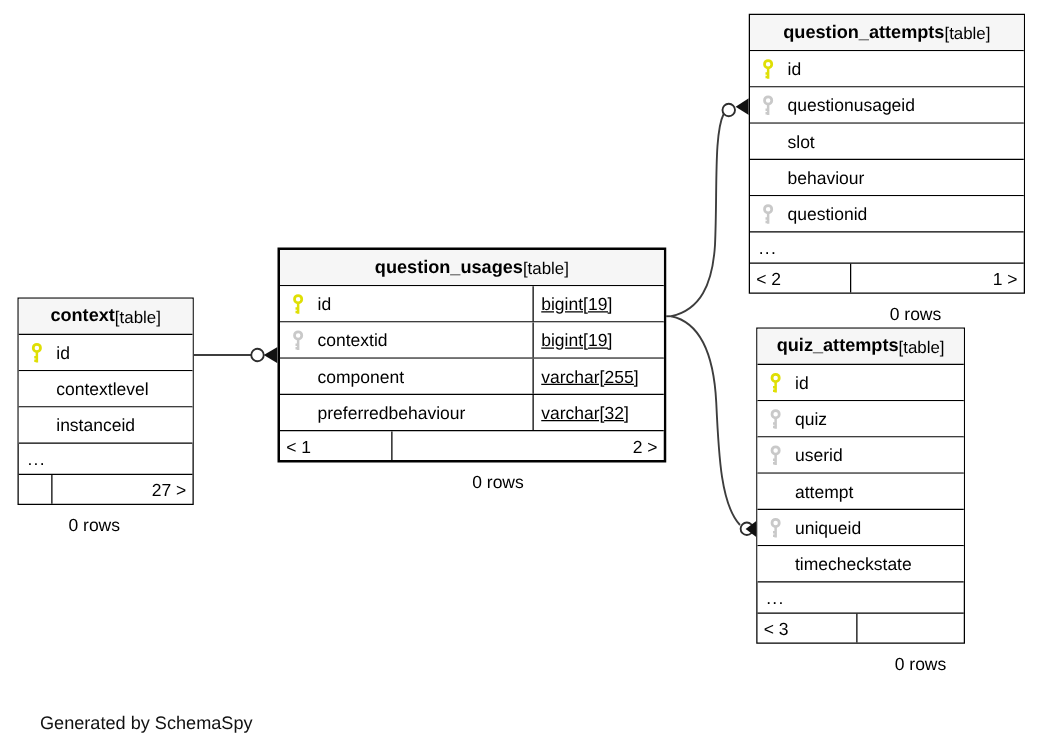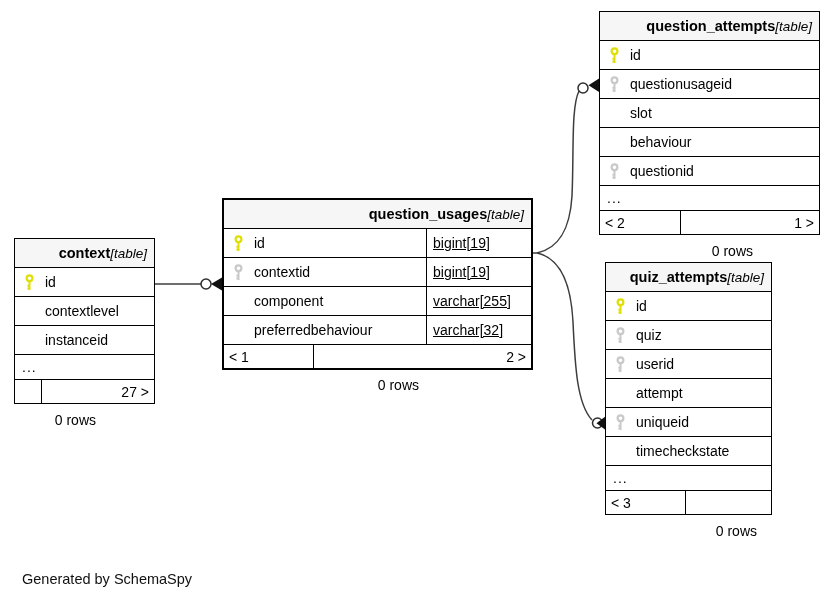--- a/index.html
+++ b/index.html
@@ -14,25 +14,25 @@
   .relations polygon { fill:#111; stroke:none; }
 
   .db-table {
     position:absolute; z-index:1; box-sizing:border-box;
     border:1px solid #000; background:#fff;
   }
   .db-table.emph { border-width:2px; }
 
   .t-header {
     box-sizing:border-box; height:29px; border-bottom:1px solid #000;
-    background:#f6f6f6; display:flex; justify-content:flex-end;
+    background:#f6f6f6; display:flex; justify-content:center;
     align-items:center; padding:0 7px; white-space:nowrap;
   }
   .t-name { font-weight:bold; font-size:14.5px; }
-  .t-tag  { font-size:13.5px;font-style:italic; }
+  .t-tag  { font-size:13.5px; }
 
   .t-row {
     box-sizing:border-box; height:29px; border-bottom:1px solid #000;
     display:flex; align-items:center; position:relative; background:#fff;
   }
   .key { position:absolute; left:9px; top:6px; width:11px; height:17px; line-height:0; }
   .key.primary { color:#dfdf05; }
   .key.foreign { color:#c9c9c9; }
   .cname { padding-left:30px; white-space:nowrap; }
   .ctype {
@@ -45,21 +45,21 @@
     box-sizing:border-box; height:25px; border-bottom:1px solid #000;
     padding:0 0 4px 7px; display:flex; align-items:flex-end; letter-spacing:1px;
   }
 
   .t-footer { box-sizing:border-box; height:23px; display:flex; align-items:stretch; }
   .fc { box-sizing:border-box; display:flex; align-items:center; white-space:nowrap; }
   .fc.prev { padding-left:5px; border-right:1px solid #000; }
   .fc.rows { justify-content:flex-end; padding-right:8px; border-right:1px solid #000;margin-top:40px; }
   .fc.next { justify-content:flex-end; padding-right:5px; flex:1; }
 
-  .gen-note { position:absolute; left:22px; top:571px; font-size:14.5px; color:#111; z-index:1; }
+  .gen-note { position:absolute; left:32px; top:571px; font-size:14.5px; color:#111; z-index:1; }
 </style>
 </head>
 <body>
 
 <svg class="relations" width="836" height="600">
   <path d="M155 284 H 201"></path>
   <path d="M531 253 H 537"></path>
   <path d="M537 253 C 560 248 570 228 572 196 C 574 152 571 107 579 91"></path>
   <path d="M537 253 C 560 258 571 283 573 322 C 575 366 577 404 592 420"></path>
   <circle cx="206" cy="284" r="5"></circle>

